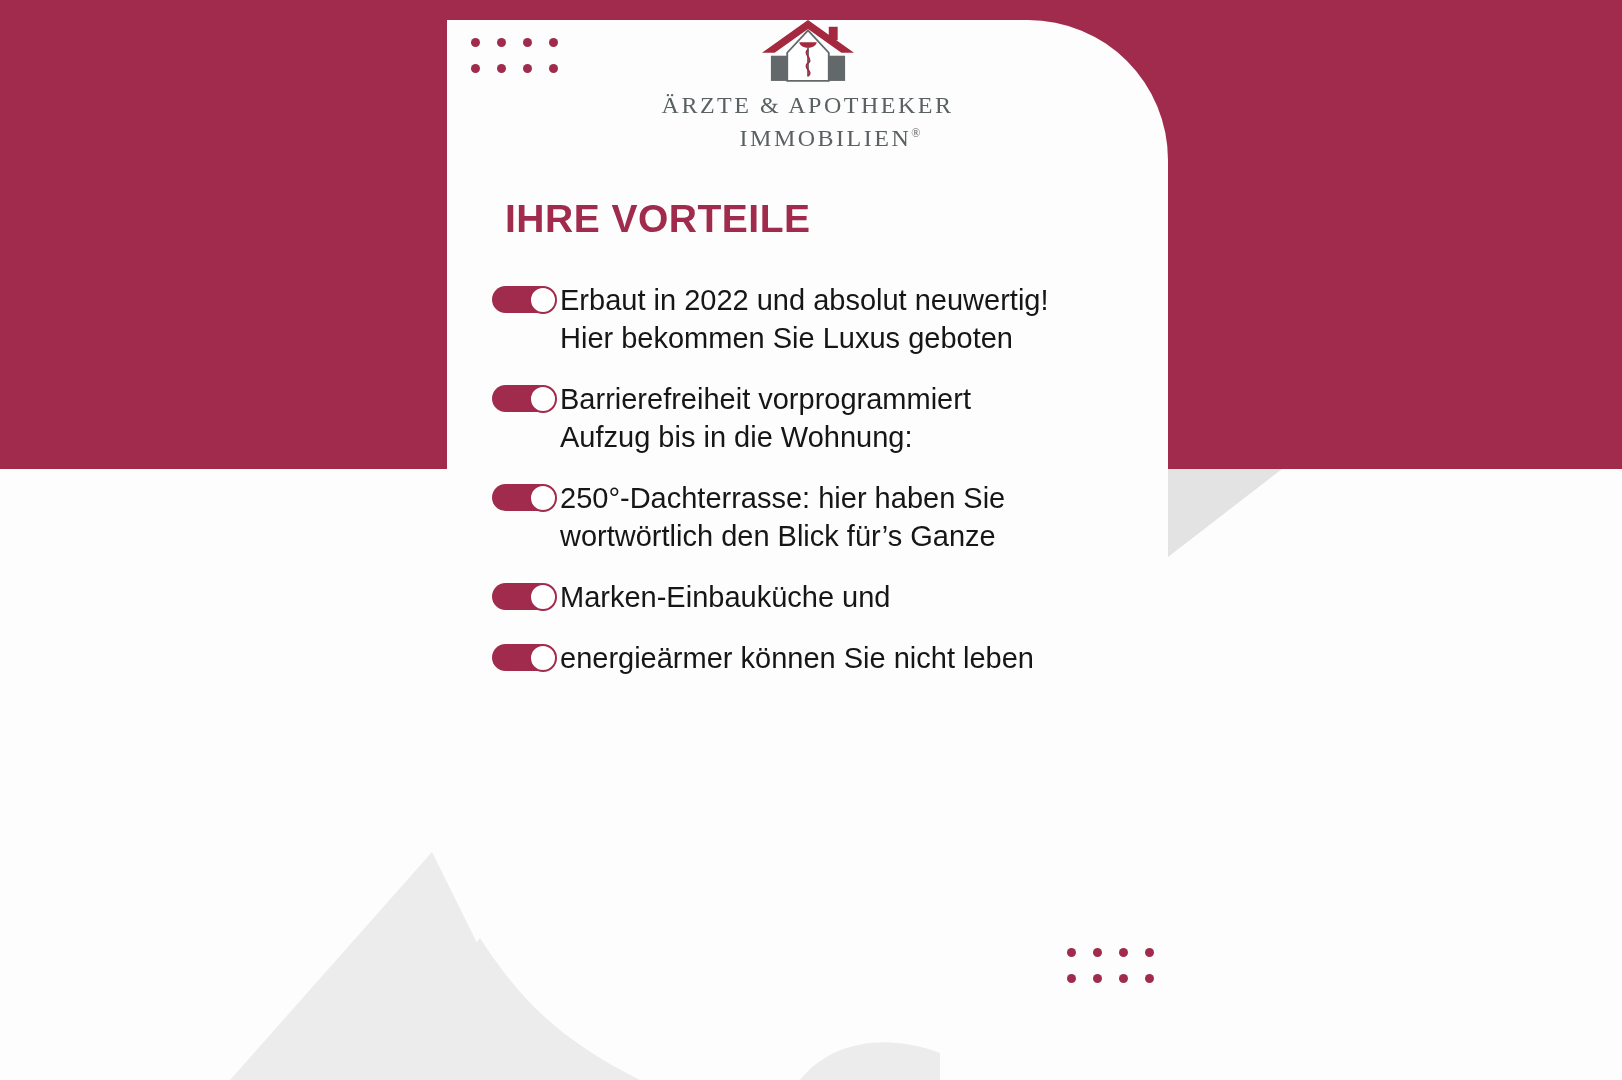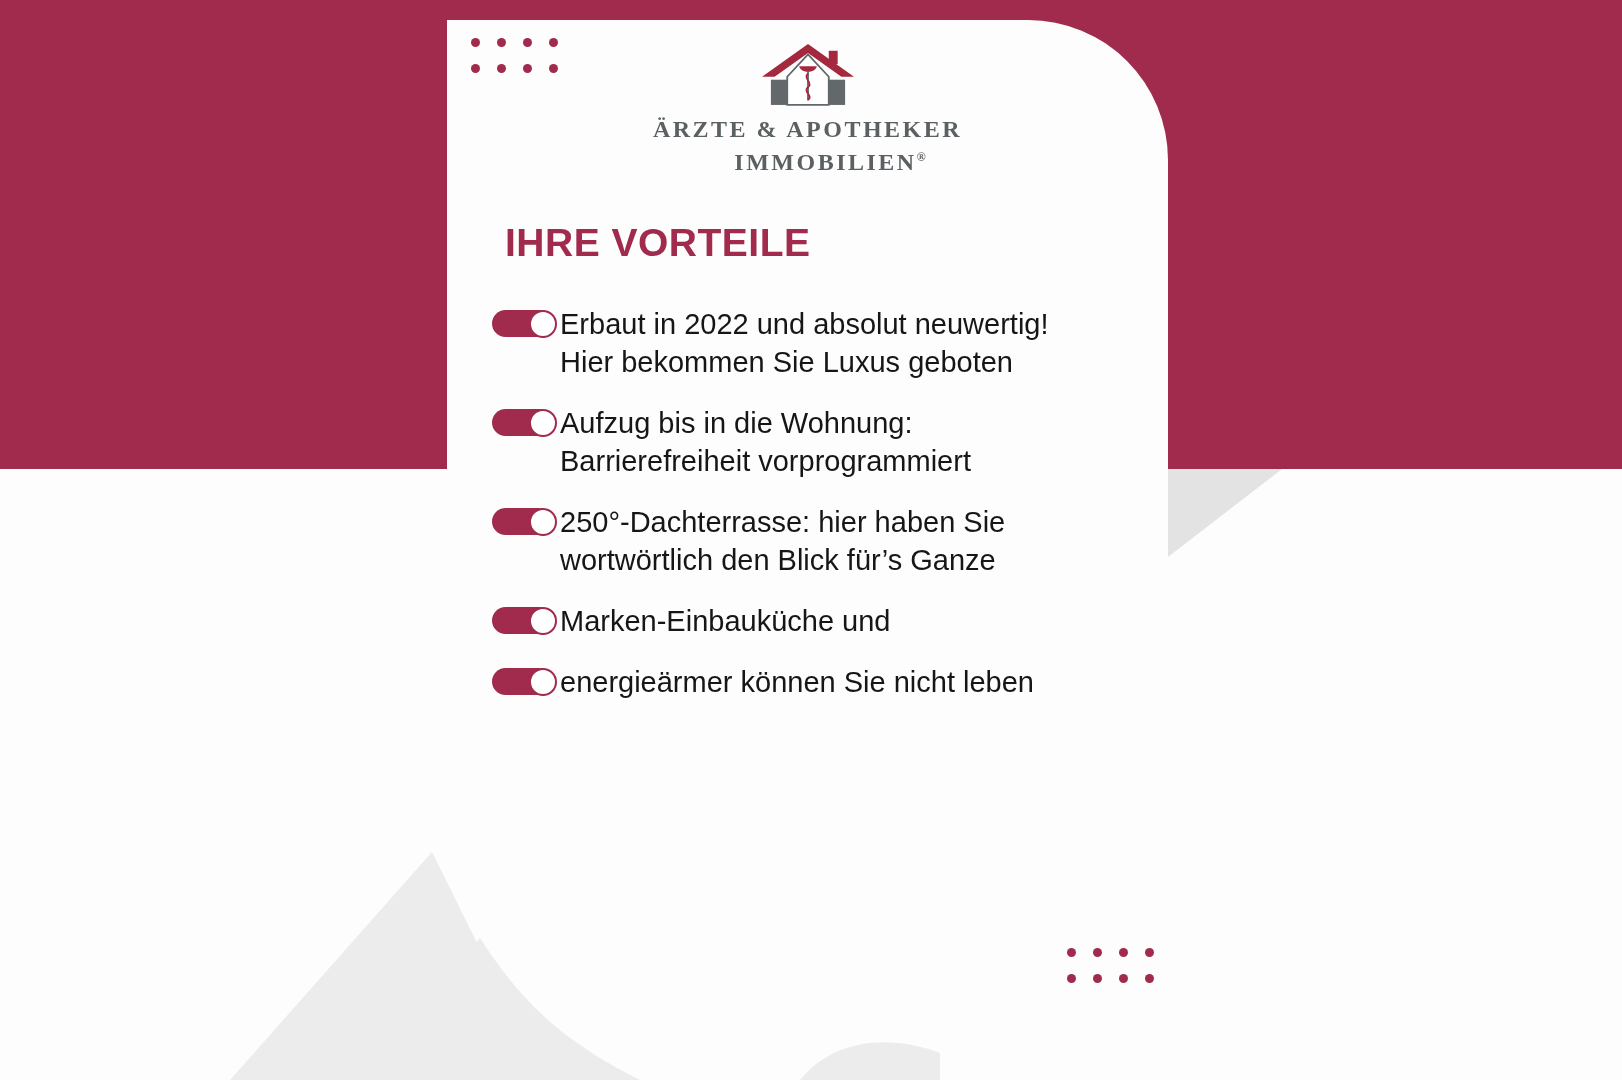--- a/index.html
+++ b/index.html
@@ -29,21 +29,21 @@
   
   .dots{
     position:absolute;display:grid;
     grid-template-columns:repeat(4,9px);grid-template-rows:repeat(2,9px);
     column-gap:17px;row-gap:17px;
   }
   .dots-tl{left:24px;top:18px;}
   .dots-br{left:620px;top:928px;}
   .dot{width:9px;height:9px;border-radius:50%;background:var(--brand-maroon,#A02B4C);}
   
-  .logo{padding-top:24px;text-align:center;font-weight:bold;}
+  .logo{text-align:center;}
   .logo svg{display:block;margin:0 auto;}
   .logo-text{
     font-family:"Liberation Serif",serif;
     color:var(--logo-text-gray,#5B6163);
     font-size:24px;letter-spacing:2.5px;line-height:26px;margin-top:8px;
   }
   .logo-text .l2{margin-top:2px;margin-left:45px;}
   .logo-text sup{font-size:12px;letter-spacing:0;}
   
   .title{
@@ -123,22 +123,22 @@
           <div>Erbaut in 2022 und absolut neuwertig!</div>
           <div>Hier bekommen Sie Luxus geboten</div>
         </div>
       </div>
 
       <div class="item">
         <div class="toggle">
             <div class="knob"></div>
           </div>
         <div class="lines">
+          <div>Barrierefreiheit vorprogrammiert</div>
           <div>Aufzug bis in die Wohnung:</div>
-          <div>Barrierefreiheit vorprogrammiert</div>
         </div>
       </div>
 
       <div class="item">
         <div class="toggle">
             <div class="knob"></div>
           </div>
         <div class="lines">
           <div>250°-Dachterrasse: hier haben Sie</div>
           <div>wortwörtlich den Blick für’s Ganze</div>

